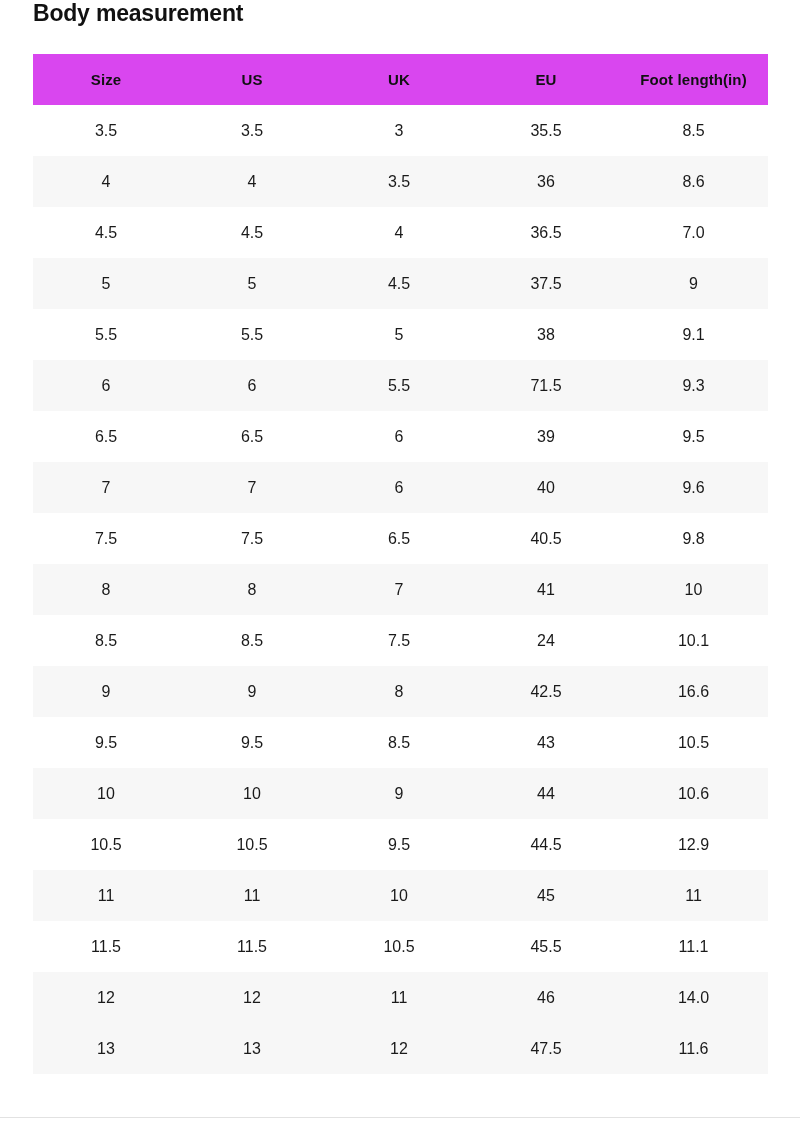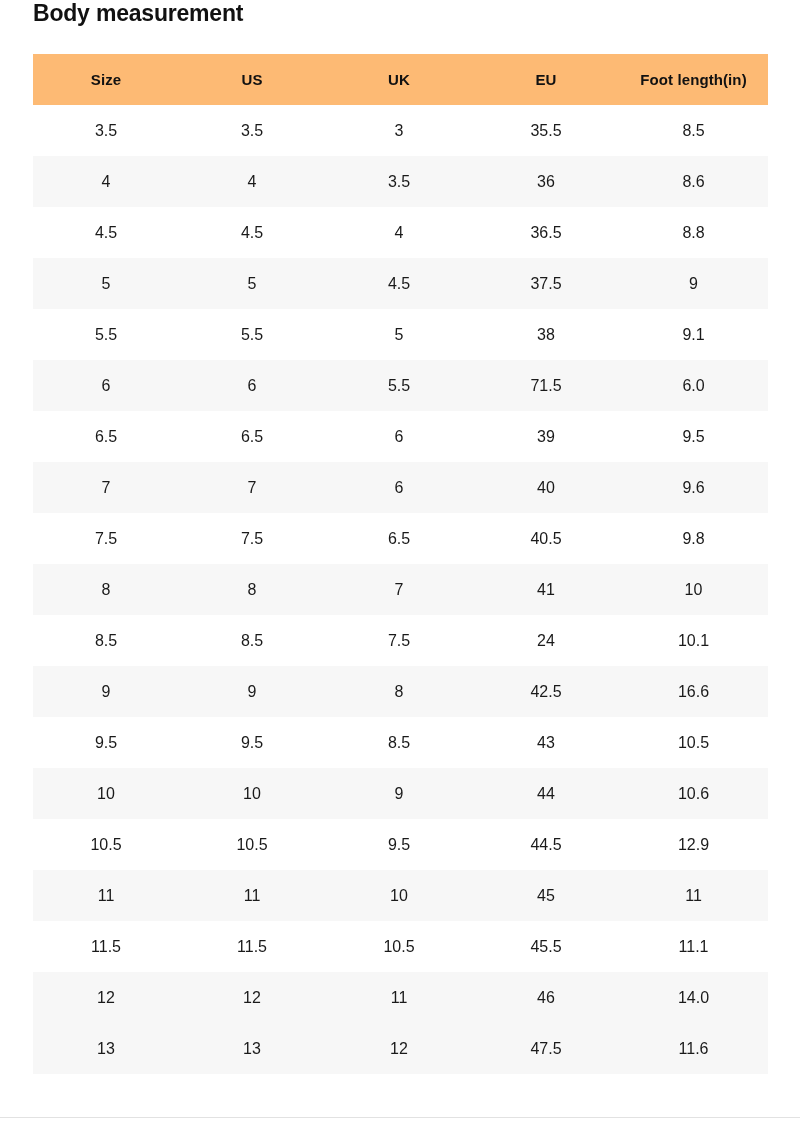--- a/index.html
+++ b/index.html
@@ -57,21 +57,21 @@
     vertical-align: middle;
     font-size: 16px;
     font-weight: normal;
     color: #1a1a1a;
     line-height: 51px;
     overflow: hidden;
     white-space: nowrap;
   }
 
   .size-table thead th {
-    background: #fdba74;
+    background: #d946ef;
     font-weight: bold;
     font-size: 15px;
     color: #111111;
     letter-spacing: 0.1px;
   }
 
   
   .col-size      { width: 146px; }
   .col-us        { width: 146px; }
   .col-uk        { width: 148px; }
@@ -128,42 +128,42 @@
           <td>4</td>
           <td>3.5</td>
           <td>36</td>
           <td>8.6</td>
         </tr>
         <tr class="row-odd">
           <td>4.5</td>
           <td>4.5</td>
           <td>4</td>
           <td>36.5</td>
-          <td>8.8</td>
+          <td>7.0</td>
         </tr>
         <tr class="row-even">
           <td>5</td>
           <td>5</td>
           <td>4.5</td>
           <td>37.5</td>
           <td>9</td>
         </tr>
         <tr class="row-odd">
           <td>5.5</td>
           <td>5.5</td>
           <td>5</td>
           <td>38</td>
           <td>9.1</td>
         </tr>
         <tr class="row-even">
           <td>6</td>
           <td>6</td>
           <td>5.5</td>
           <td>71.5</td>
-          <td>6.0</td>
+          <td>9.3</td>
         </tr>
         <tr class="row-odd">
           <td>6.5</td>
           <td>6.5</td>
           <td>6</td>
           <td>39</td>
           <td>9.5</td>
         </tr>
         <tr class="row-even">
           <td>7</td>

